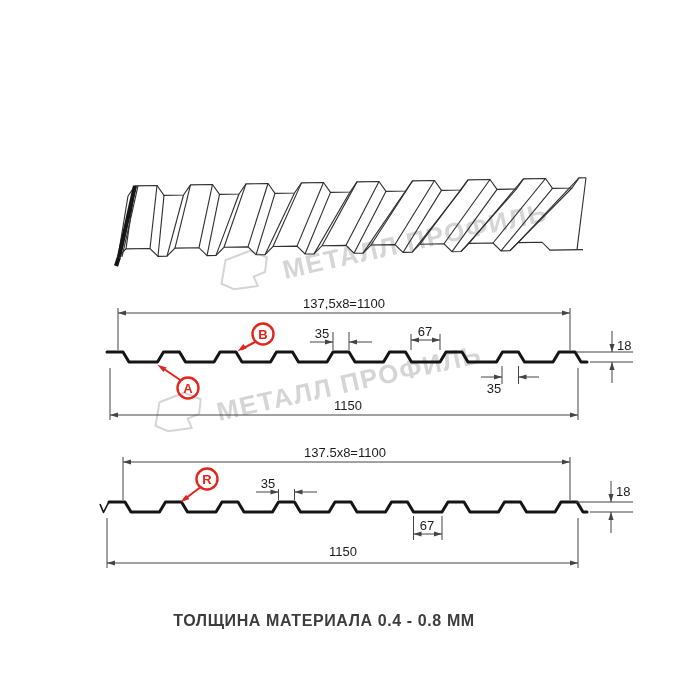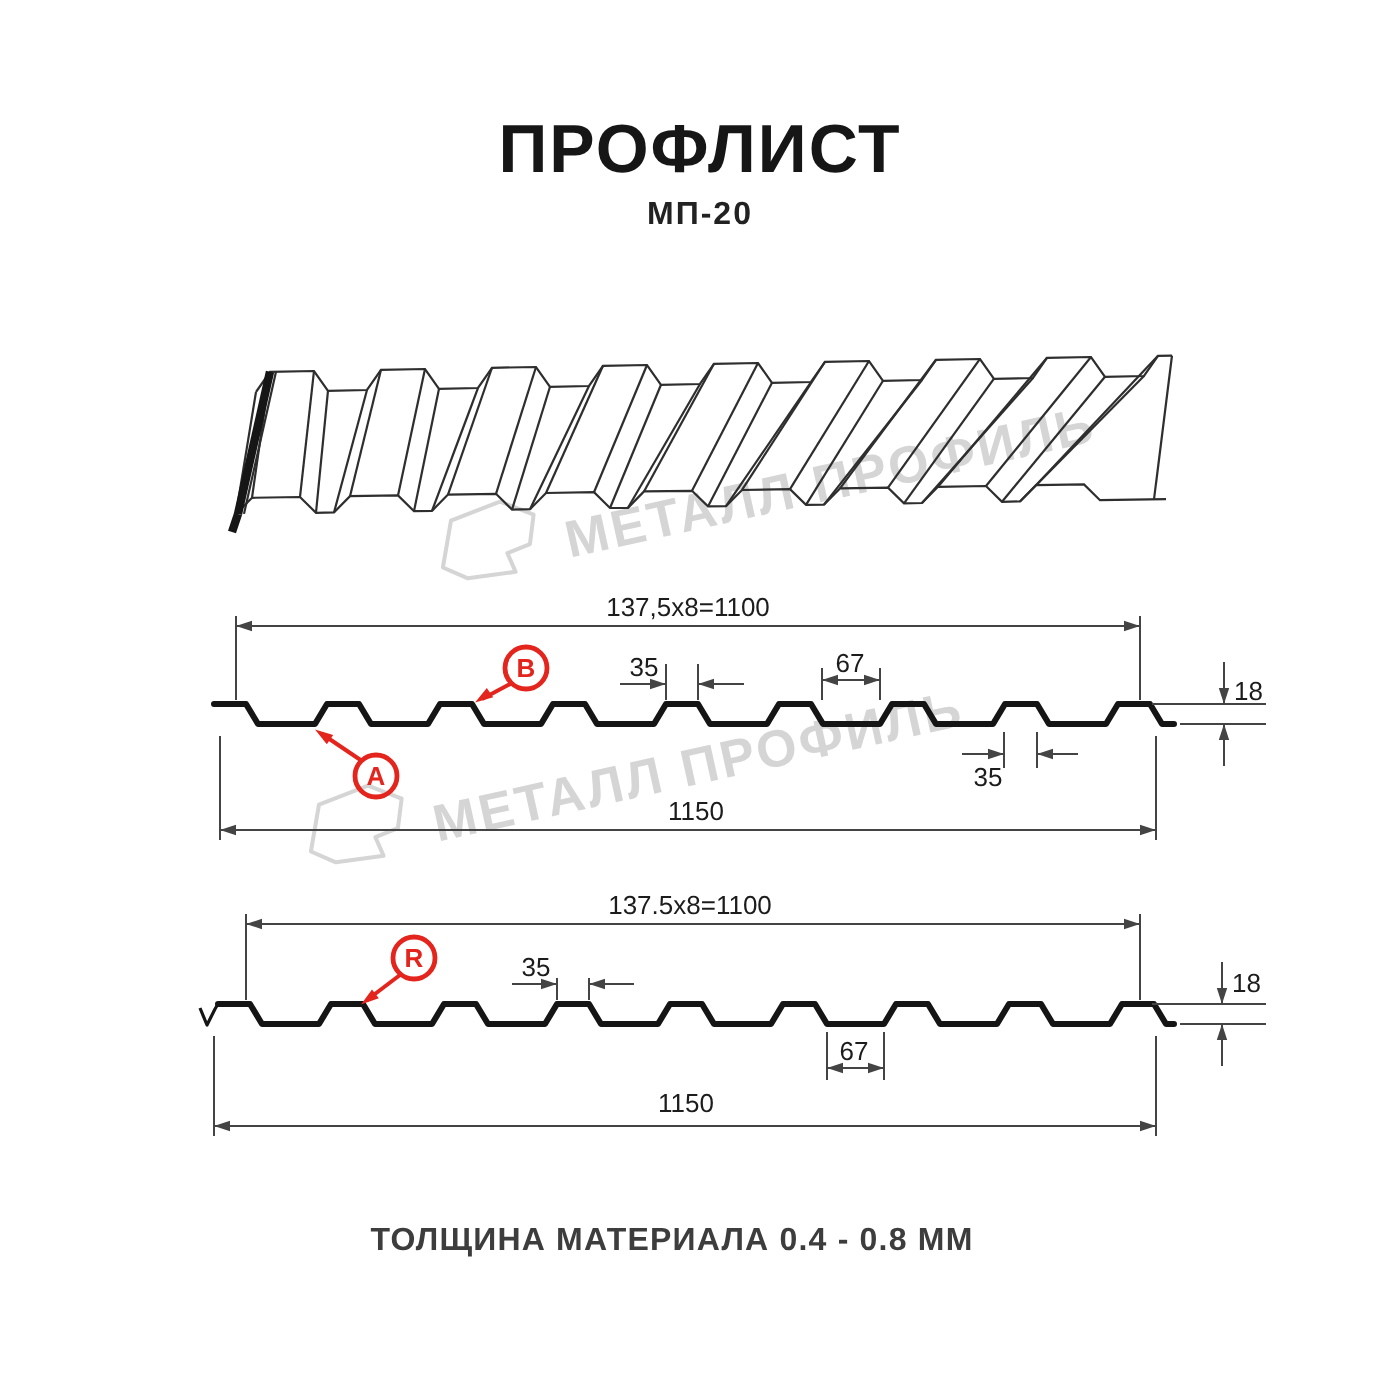--- a/index.html
+++ b/index.html
@@ -24,32 +24,28 @@
   .capillary{stroke:#151515;stroke-width:1.6;fill:none;stroke-linejoin:round;}
   .dim line{stroke:#444;stroke-width:1;fill:none;}
   .dim polygon{fill:#444;stroke:none;}
   .dt{font-family:"Liberation Sans",sans-serif;font-size:13px;fill:#1c1c1c;text-anchor:middle;}
   .as{text-anchor:start;}
   .red circle{stroke:#e3251d;stroke-width:2.4;fill:none;}
   .red line{stroke:#e3251d;stroke-width:2;}
   .red polygon{fill:#e3251d;stroke:none;}
   .rl{font-size:13px;font-weight:700;fill:#e3251d;text-anchor:middle;}
   
-  .footer{position:absolute;top:612px;left:12px;width:648px;text-align:center;z-index:5;
+  .footer{position:absolute;top:612px;left:0;width:648px;text-align:center;z-index:5;
           font-size:16px;font-weight:700;letter-spacing:.6px;color:#3d3d3d;}
 </style>
 </head>
 <body>
 
 <div class="page">
 
-  <div class="header">
-    <h1 class="title">ПРОФЛИСТ</h1>
-    <div class="subtitle">МП-20</div>
-  </div>
 
   <div class="watermark wm1">
     <svg class="wm-logo" width="56" height="44" viewBox="0 0 56 44">
       <polygon points="3,28 12,6 38,2 53,12 48,26 36,28 38,38 14,36"></polygon>
     </svg>
     <span>МЕТАЛЛ ПРОФИЛЬ</span>
   </div>
 
   <div class="watermark wm2">
     <svg class="wm-logo" width="56" height="44" viewBox="0 0 56 44">

